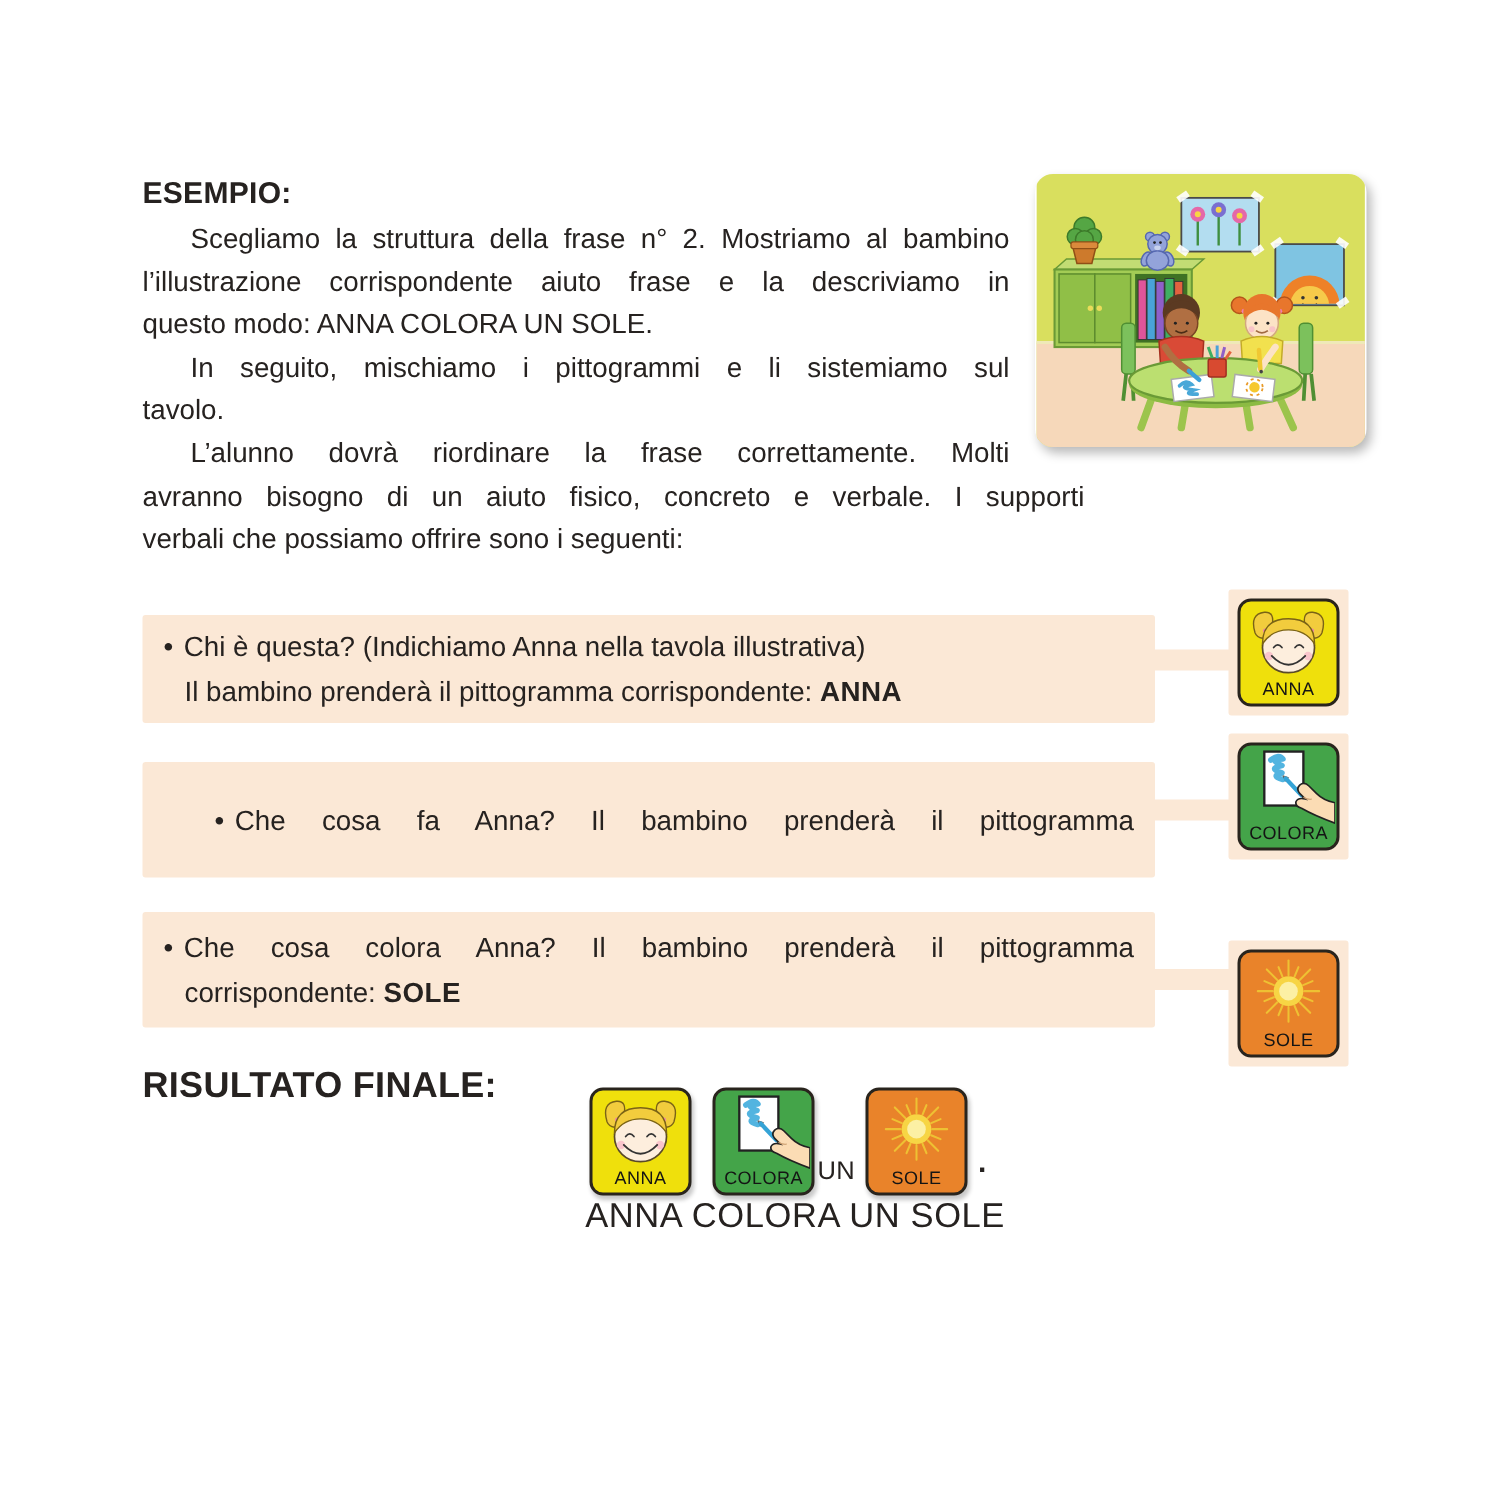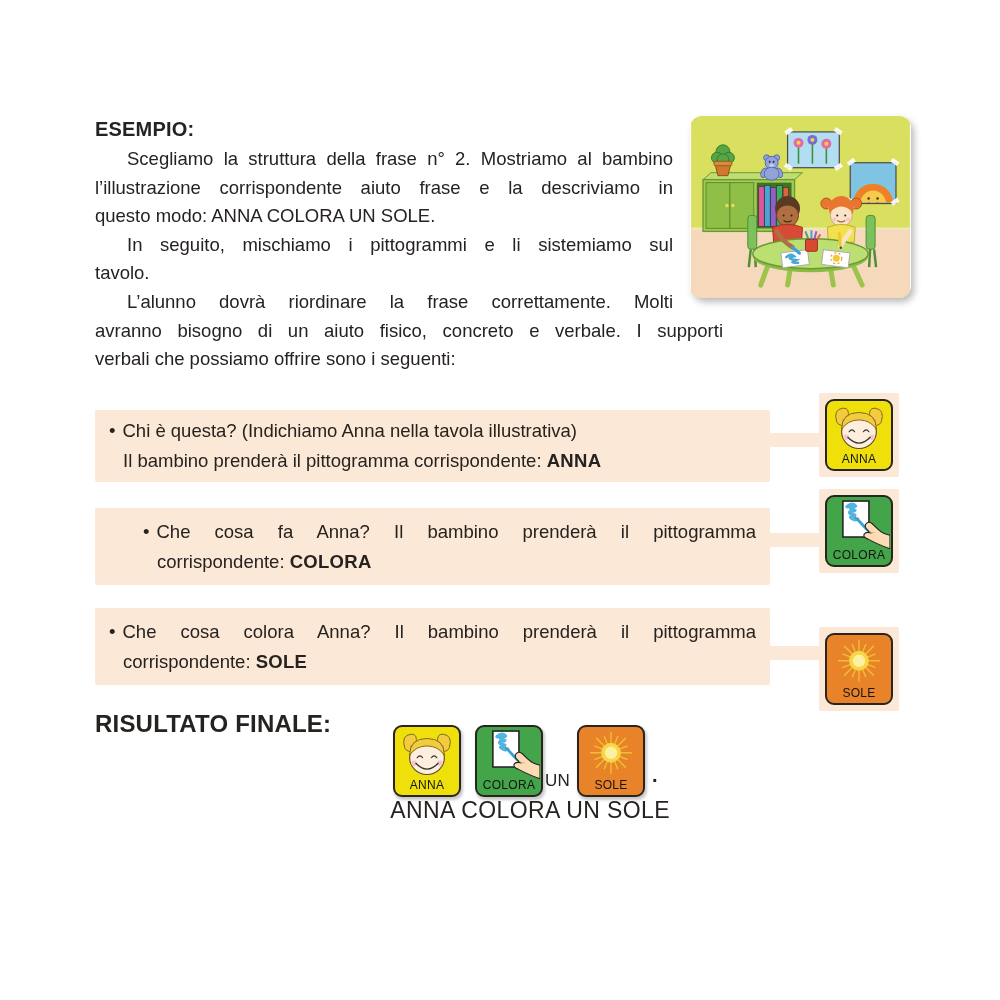--- a/index.html
+++ b/index.html
@@ -287,21 +287,20 @@
     </svg>
   </div>
 
   <div class="sbox b1">
     <div class="sline"><span class="bullet">•</span><span>Chi è questa? (Indichiamo Anna nella tavola illustrativa)</span></div>
     <div class="sline cont"><span>Il bambino prenderà il pittogramma corrispondente: </span><b>ANNA</b></div>
   </div>
 
   <div class="sbox b2">
     <div class="sline just"><span class="bullet">•</span><span>Che cosa fa Anna? Il bambino prenderà il pittogramma</span></div>
-    <div class="sline cont"><span>corrispondente: </span><b>COLORA</b></div>
   </div>
 
   <div class="sbox b3">
     <div class="sline just"><span class="bullet">•</span><span>Che cosa colora Anna? Il bambino prenderà il pittogramma</span></div>
     <div class="sline cont"><span>corrispondente: </span><b>SOLE</b></div>
   </div>
 
   <div class="connector c1"></div>
   <div class="connector c2"></div>
   <div class="connector c3"></div>

